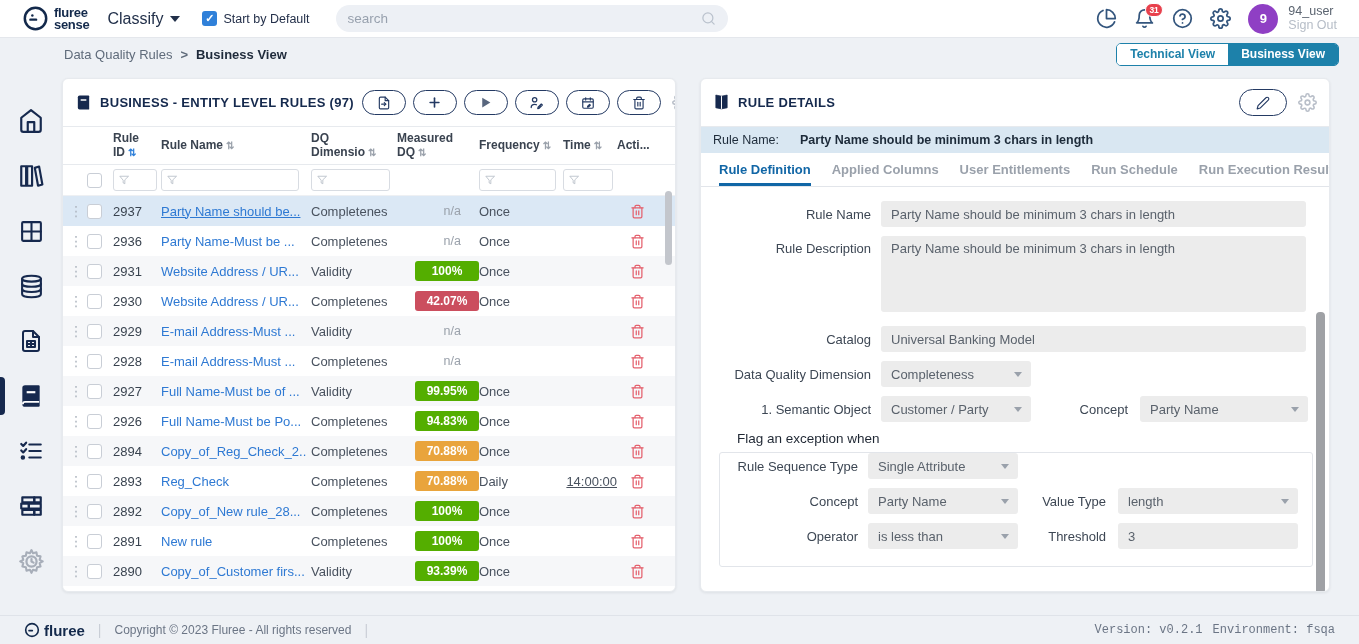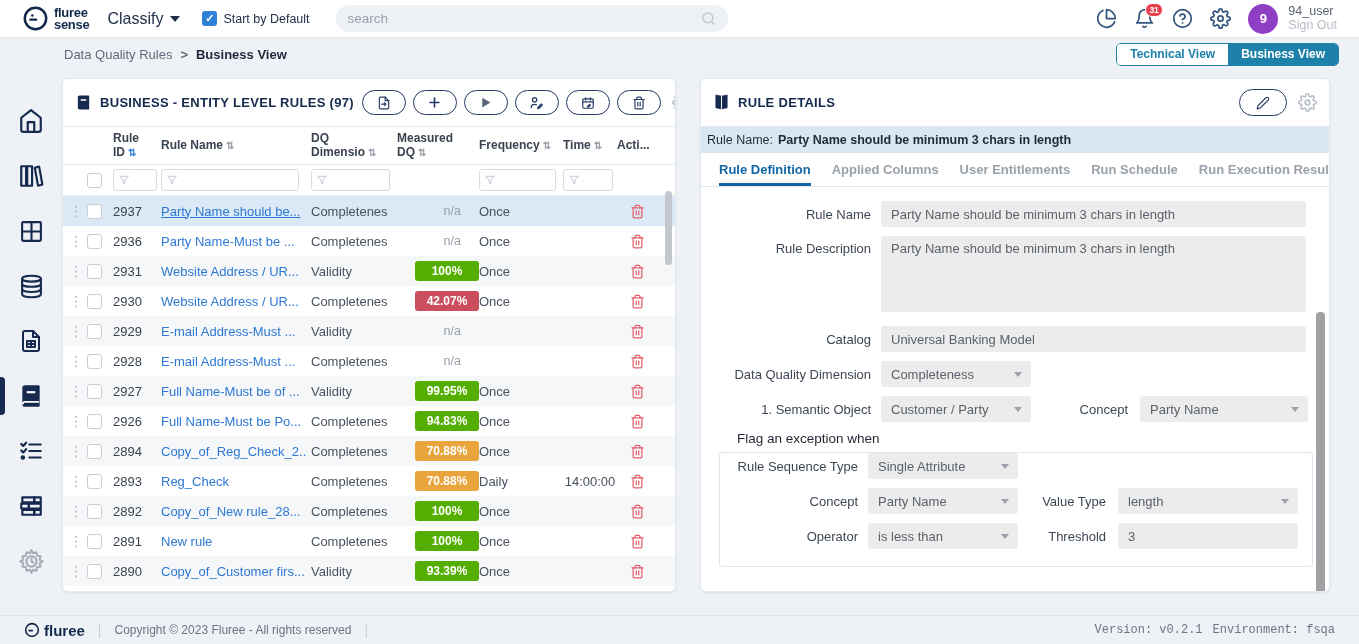--- a/index.html
+++ b/index.html
@@ -86,29 +86,29 @@
   .trow.selected { background:#dbe8f5; }
   .drag { color:#aeb5bf; font-size:14px; letter-spacing:-1px; text-align:left; cursor:grab; }
   .cell.id { color:#39434f; }
   .cell.name a { color:#2e79d3; text-decoration:none; white-space:nowrap; overflow:hidden; display:block; max-width:146px; }
   .trow.selected .cell.name a { text-decoration:underline; }
   .cell.dim, .cell.freq { color:#49525f; white-space:nowrap; overflow:hidden; }
   .cell.dq { display:flex; justify-content:flex-end; }
   .badge { min-width:64px; height:20px; border-radius:3px; color:#fff; font-size:12px; font-weight:bold;
     display:flex; align-items:center; justify-content:center; padding:0 6px; }
   .na { color:#9aa1ab; font-size:12.5px; margin-right:18px; }
-  .cell.time { color:#49525f; text-align:center; white-space:nowrap; overflow:hidden; }
+  .cell.time { color:#49525f; text-align:right; white-space:nowrap; overflow:hidden;text-decoration:underline; }
   .cell.act { display:flex; justify-content:center; color:#e4606d; cursor:pointer; }
   .vscroll { position:absolute; width:7px; border-radius:4px; background:#c3c6cc; }
   .rules-scroll { right:3px; top:112px; height:74px; }
   .details-scroll { right:4px; top:125px; height:358px; width:9px; background:#9fa1a5; }
 
   
-  .rn-strip { height:26px; background:#d9e7f2; display:flex; align-items:center; padding:0 6px;
-    font-size:12.5px; color:#1d2b3a; gap:5px; white-space:nowrap; overflow:hidden; }
+  .rn-strip { height:26px; background:#d9e7f2; display:flex; align-items:center; padding:0 12px;
+    font-size:12.5px; color:#1d2b3a; gap:21px; white-space:nowrap; overflow:hidden; }
   .rn-strip b { font-weight:bold; }
   .tabs { height:34px; display:flex; align-items:flex-end; gap:21px; padding:0 18px; border-bottom:1px solid #e2e5ea; }
   .tab { font-size:13px; font-weight:bold; color:#9aa1ab; padding-bottom:9px; cursor:pointer; white-space:nowrap; }
   .tab.active { color:#1166a6; border-bottom:3px solid #1166a6; padding-bottom:6px; }
   .form-area { position:relative; padding:14px 18px 0; height:419px; overflow:hidden; }
   .frow { display:flex; align-items:center; margin-bottom:9px; }
   .frow.top { align-items:flex-start; }
   .flabel { width:152px; text-align:right; font-size:13px; color:#3d4754; margin-right:10px; flex:none; padding-top:0; }
   .frow.top .flabel { padding-top:5px; }
   .field { background:#ececec; border-radius:3px; color:#5a626c; font-size:13px; display:flex;

